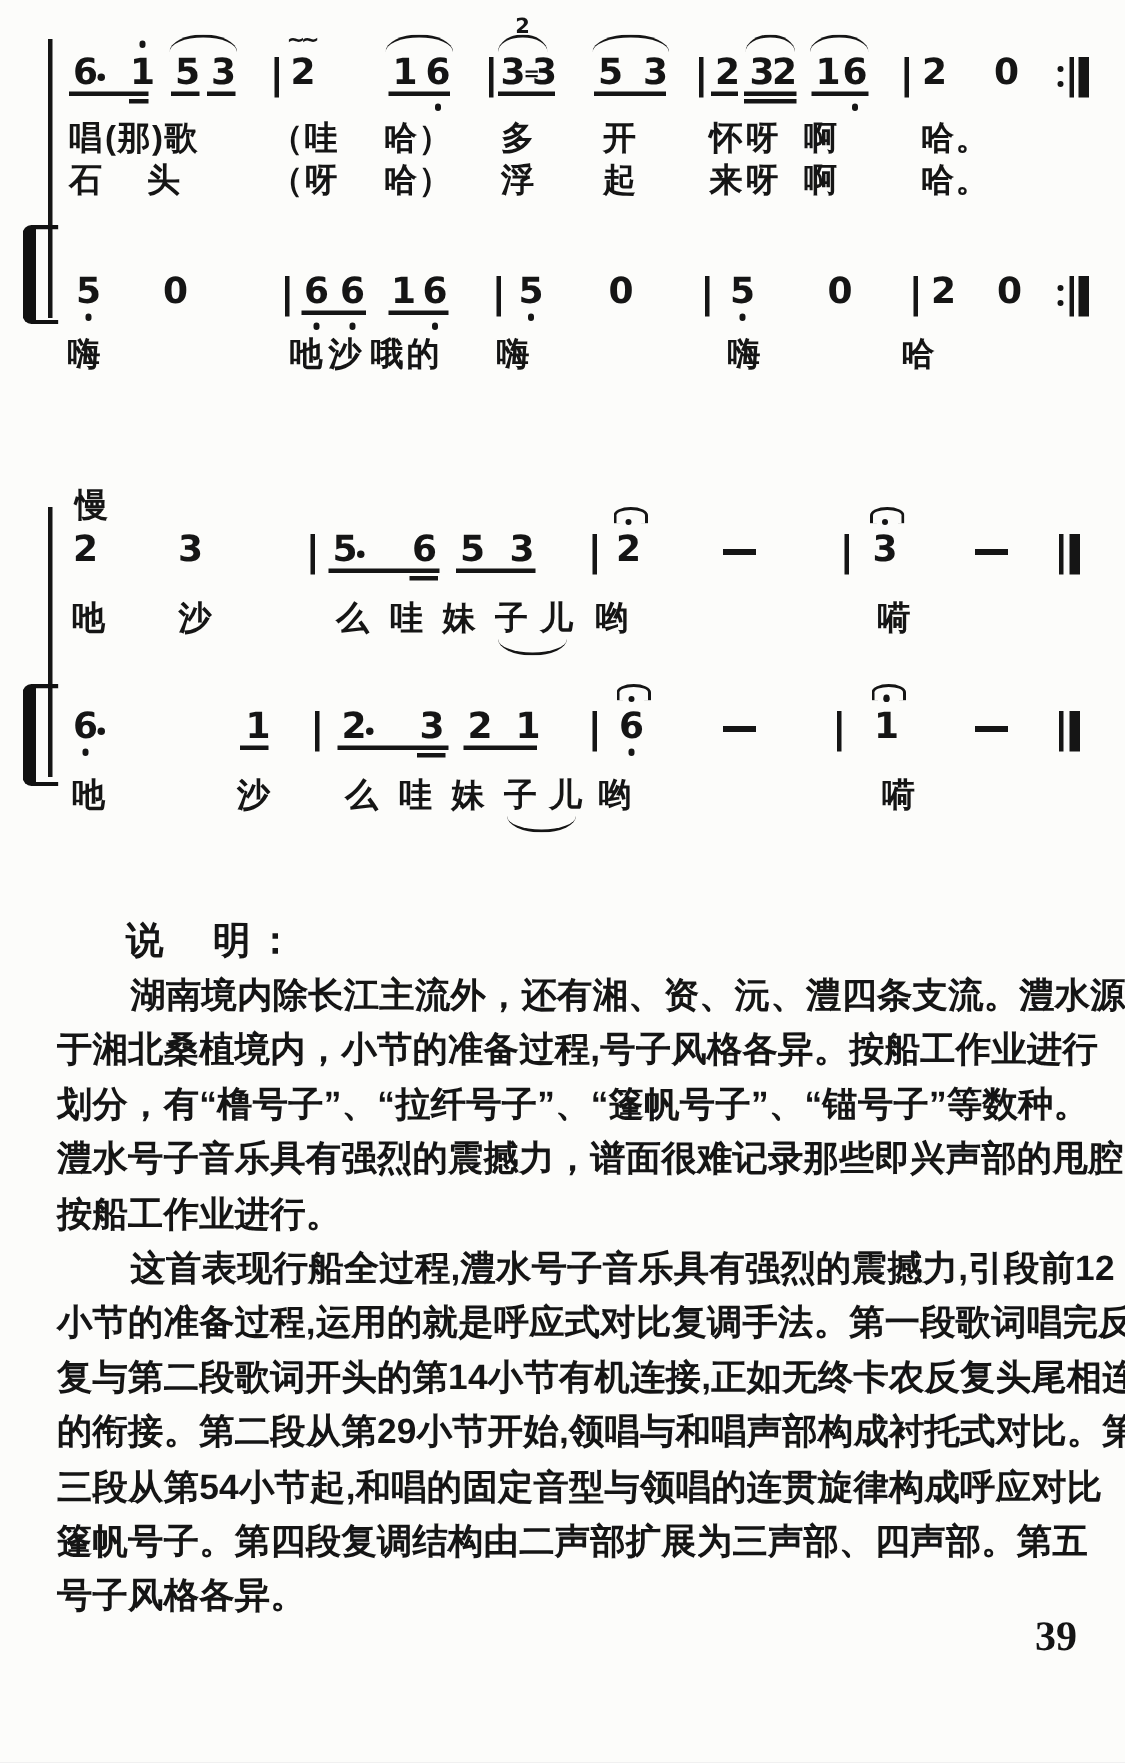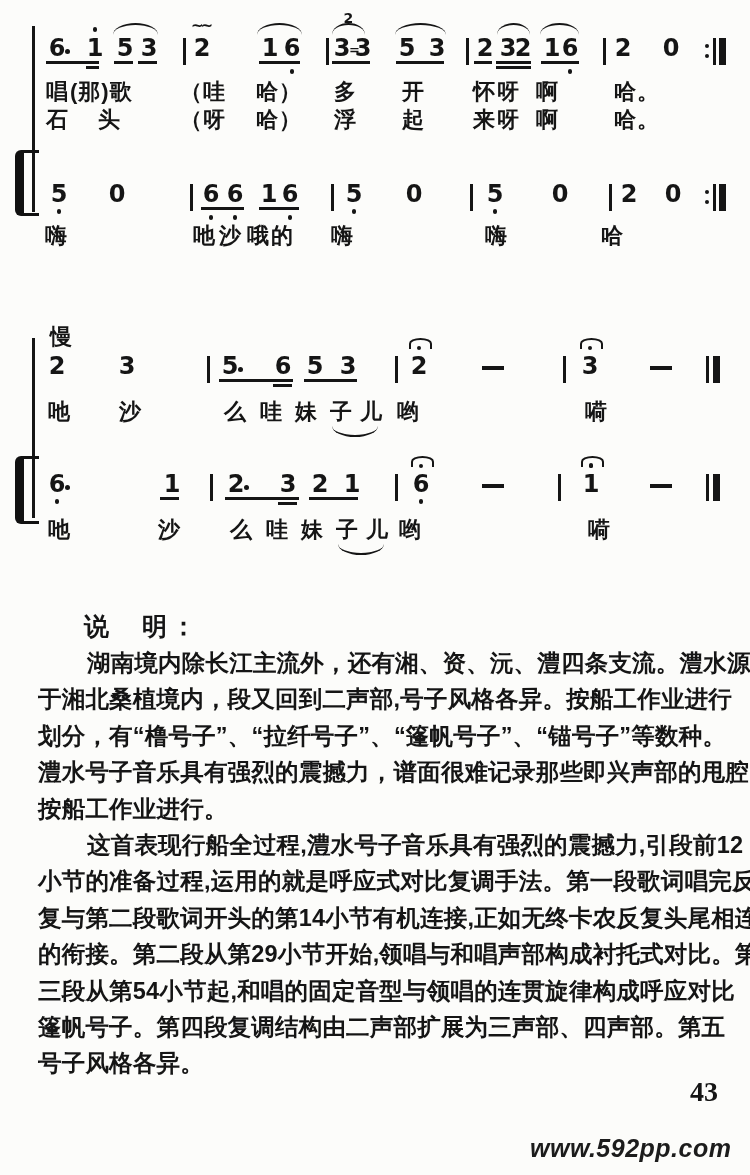--- a/index.html
+++ b/index.html
@@ -206,29 +206,28 @@
       <div class="lyr" style="left: 366px; top: 518px;">儿</div>
       <div class="lyr" style="left: 399px; top: 518px;">哟</div>
       <div class="lyr" style="left: 588px; top: 518px;">嗬</div>
       <div class="uslur" style="left: 338px; top: 544px; width: 46px;"></div>
     </div>
 
   <section class="explain">
     <div class="xhead">说　明：</div>
     <div id="xlines">
         <div class="xline ind" style="top: 38px;">湖南境内除长江主流外，还有湘、资、沅、澧四条支流。澧水源</div>
-        <div class="xline" style="top: 74.4px;">于湘北桑植境内，段又回到二声部,号子风格各异。按船工作业进行</div>
+        <div class="xline" style="top: 74.4px;">于湘北桑植境内，小节的准备过程,号子风格各异。按船工作业进行</div>
         <div class="xline" style="top: 110.8px;">划分，有“橹号子”、“拉纤号子”、“篷帆号子”、“锚号子”等数种。</div>
         <div class="xline" style="top: 147.2px;">澧水号子音乐具有强烈的震撼力，谱面很难记录那些即兴声部的甩腔,</div>
         <div class="xline" style="top: 183.6px;">按船工作业进行。</div>
         <div class="xline ind" style="top: 220px;">这首表现行船全过程,澧水号子音乐具有强烈的震撼力,引段前12</div>
         <div class="xline" style="top: 256.4px;">小节的准备过程,运用的就是呼应式对比复调手法。第一段歌词唱完反</div>
         <div class="xline" style="top: 292.8px;">复与第二段歌词开头的第14小节有机连接,正如无终卡农反复头尾相连</div>
         <div class="xline" style="top: 329.2px;">的衔接。第二段从第29小节开始,领唱与和唱声部构成衬托式对比。第</div>
         <div class="xline" style="top: 365.6px;">三段从第54小节起,和唱的固定音型与领唱的连贯旋律构成呼应对比</div>
         <div class="xline" style="top: 402px;">篷帆号子。第四段复调结构由二声部扩展为三声部、四声部。第五</div>
         <div class="xline" style="top: 438.4px;">号子风格各异。</div>
       </div>
   </section>
 
-  <div class="pagenum">43</div>
-  <div class="watermark">www.592pp.com</div>
+  <div class="pagenum">39</div>
 </div>
 
 </body></html>

